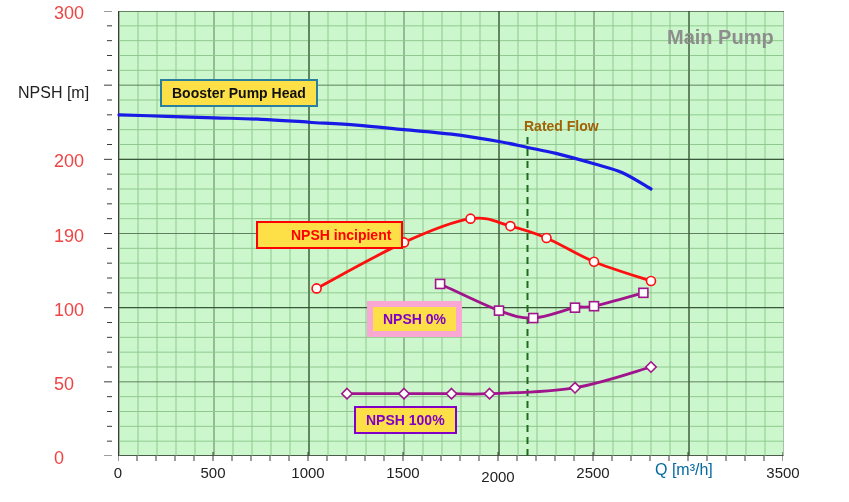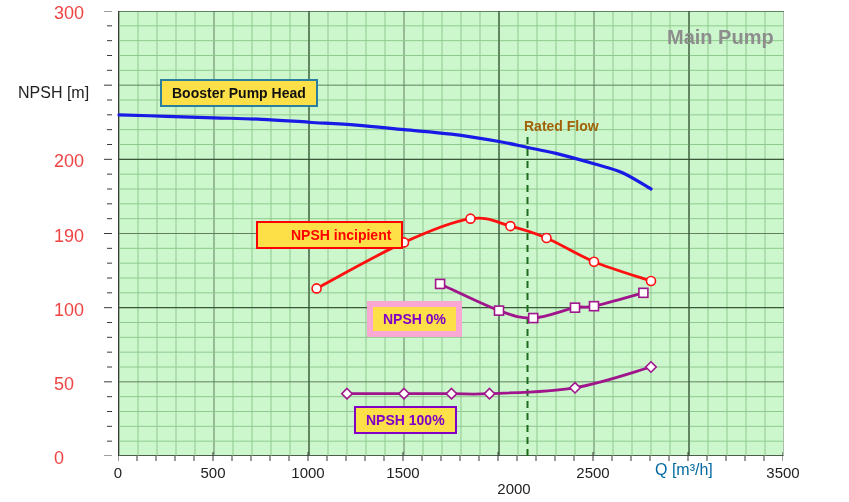--- a/index.html
+++ b/index.html
@@ -250,21 +250,21 @@
         <line x1="589.00" y1="9" x2="589.00" y2="4" stroke="#3a3a3a" stroke-width="1"></line>
         <line x1="608.00" y1="9" x2="608.00" y2="4" stroke="#3a3a3a" stroke-width="1"></line>
         <line x1="627.00" y1="9" x2="627.00" y2="4" stroke="#3a3a3a" stroke-width="1"></line>
         <line x1="646.00" y1="9" x2="646.00" y2="4" stroke="#3a3a3a" stroke-width="1"></line>
         <line x1="665.00" y1="9" x2="665.00" y2="0" stroke="#3a3a3a" stroke-width="1"></line>
       </svg>
       <div class="xlab" style="left: 0px; top: 4px;">0</div>
       <div class="xlab" style="left: 95px; top: 4px;">500</div>
       <div class="xlab" style="left: 190px; top: 4px;">1000</div>
       <div class="xlab" style="left: 285px; top: 4px;">1500</div>
-      <div class="xlab" style="left: 380px; top: 20px; margin-left: 16px;">2000</div>
+      <div class="xlab" style="left: 380px; top: 8px;">2000</div>
       <div class="xlab" style="left: 475px; top: 4px;">2500</div>
       <div class="xlab" style="left: 665px; top: 4px;">3500</div>
     </div>
 
   <div id="xtitle">Q [m³/h]</div>
 
   <div class="plainlabel" id="lbl-mainpump">Main Pump</div>
   <div class="plainlabel" id="lbl-ratedflow">Rated Flow</div>
 
   <div class="boxlabel" id="lbl-booster">Booster Pump Head</div>

